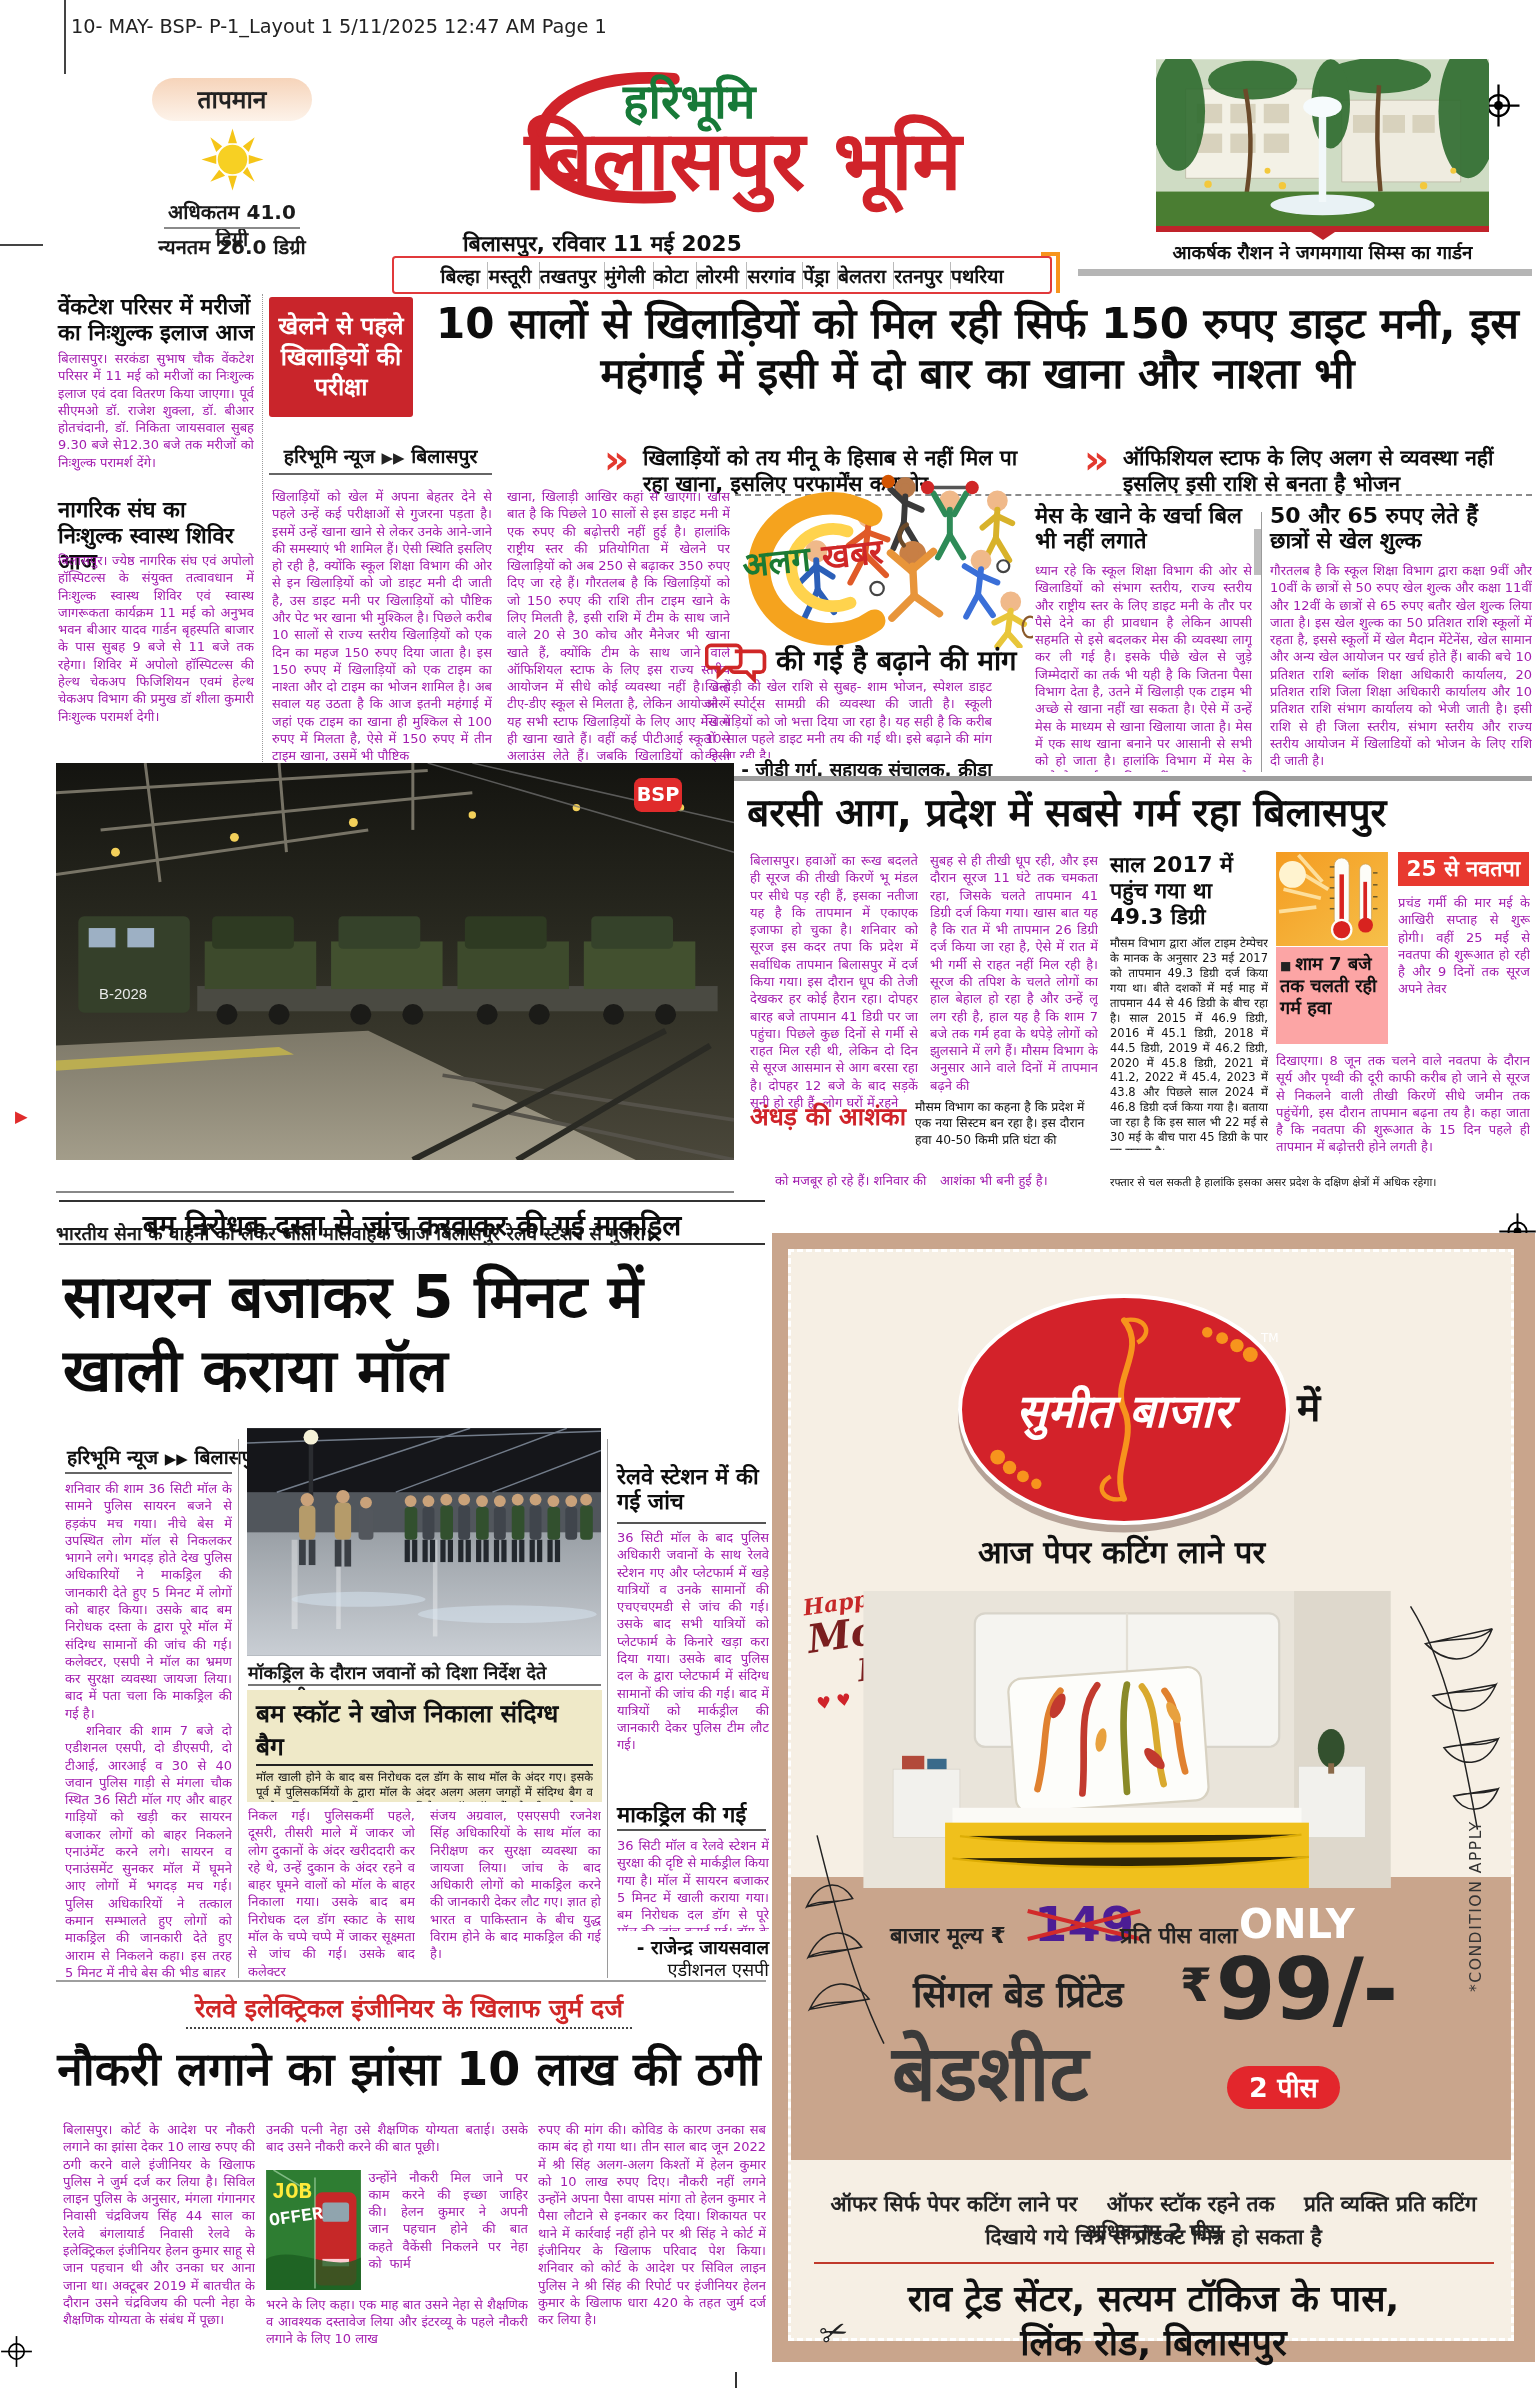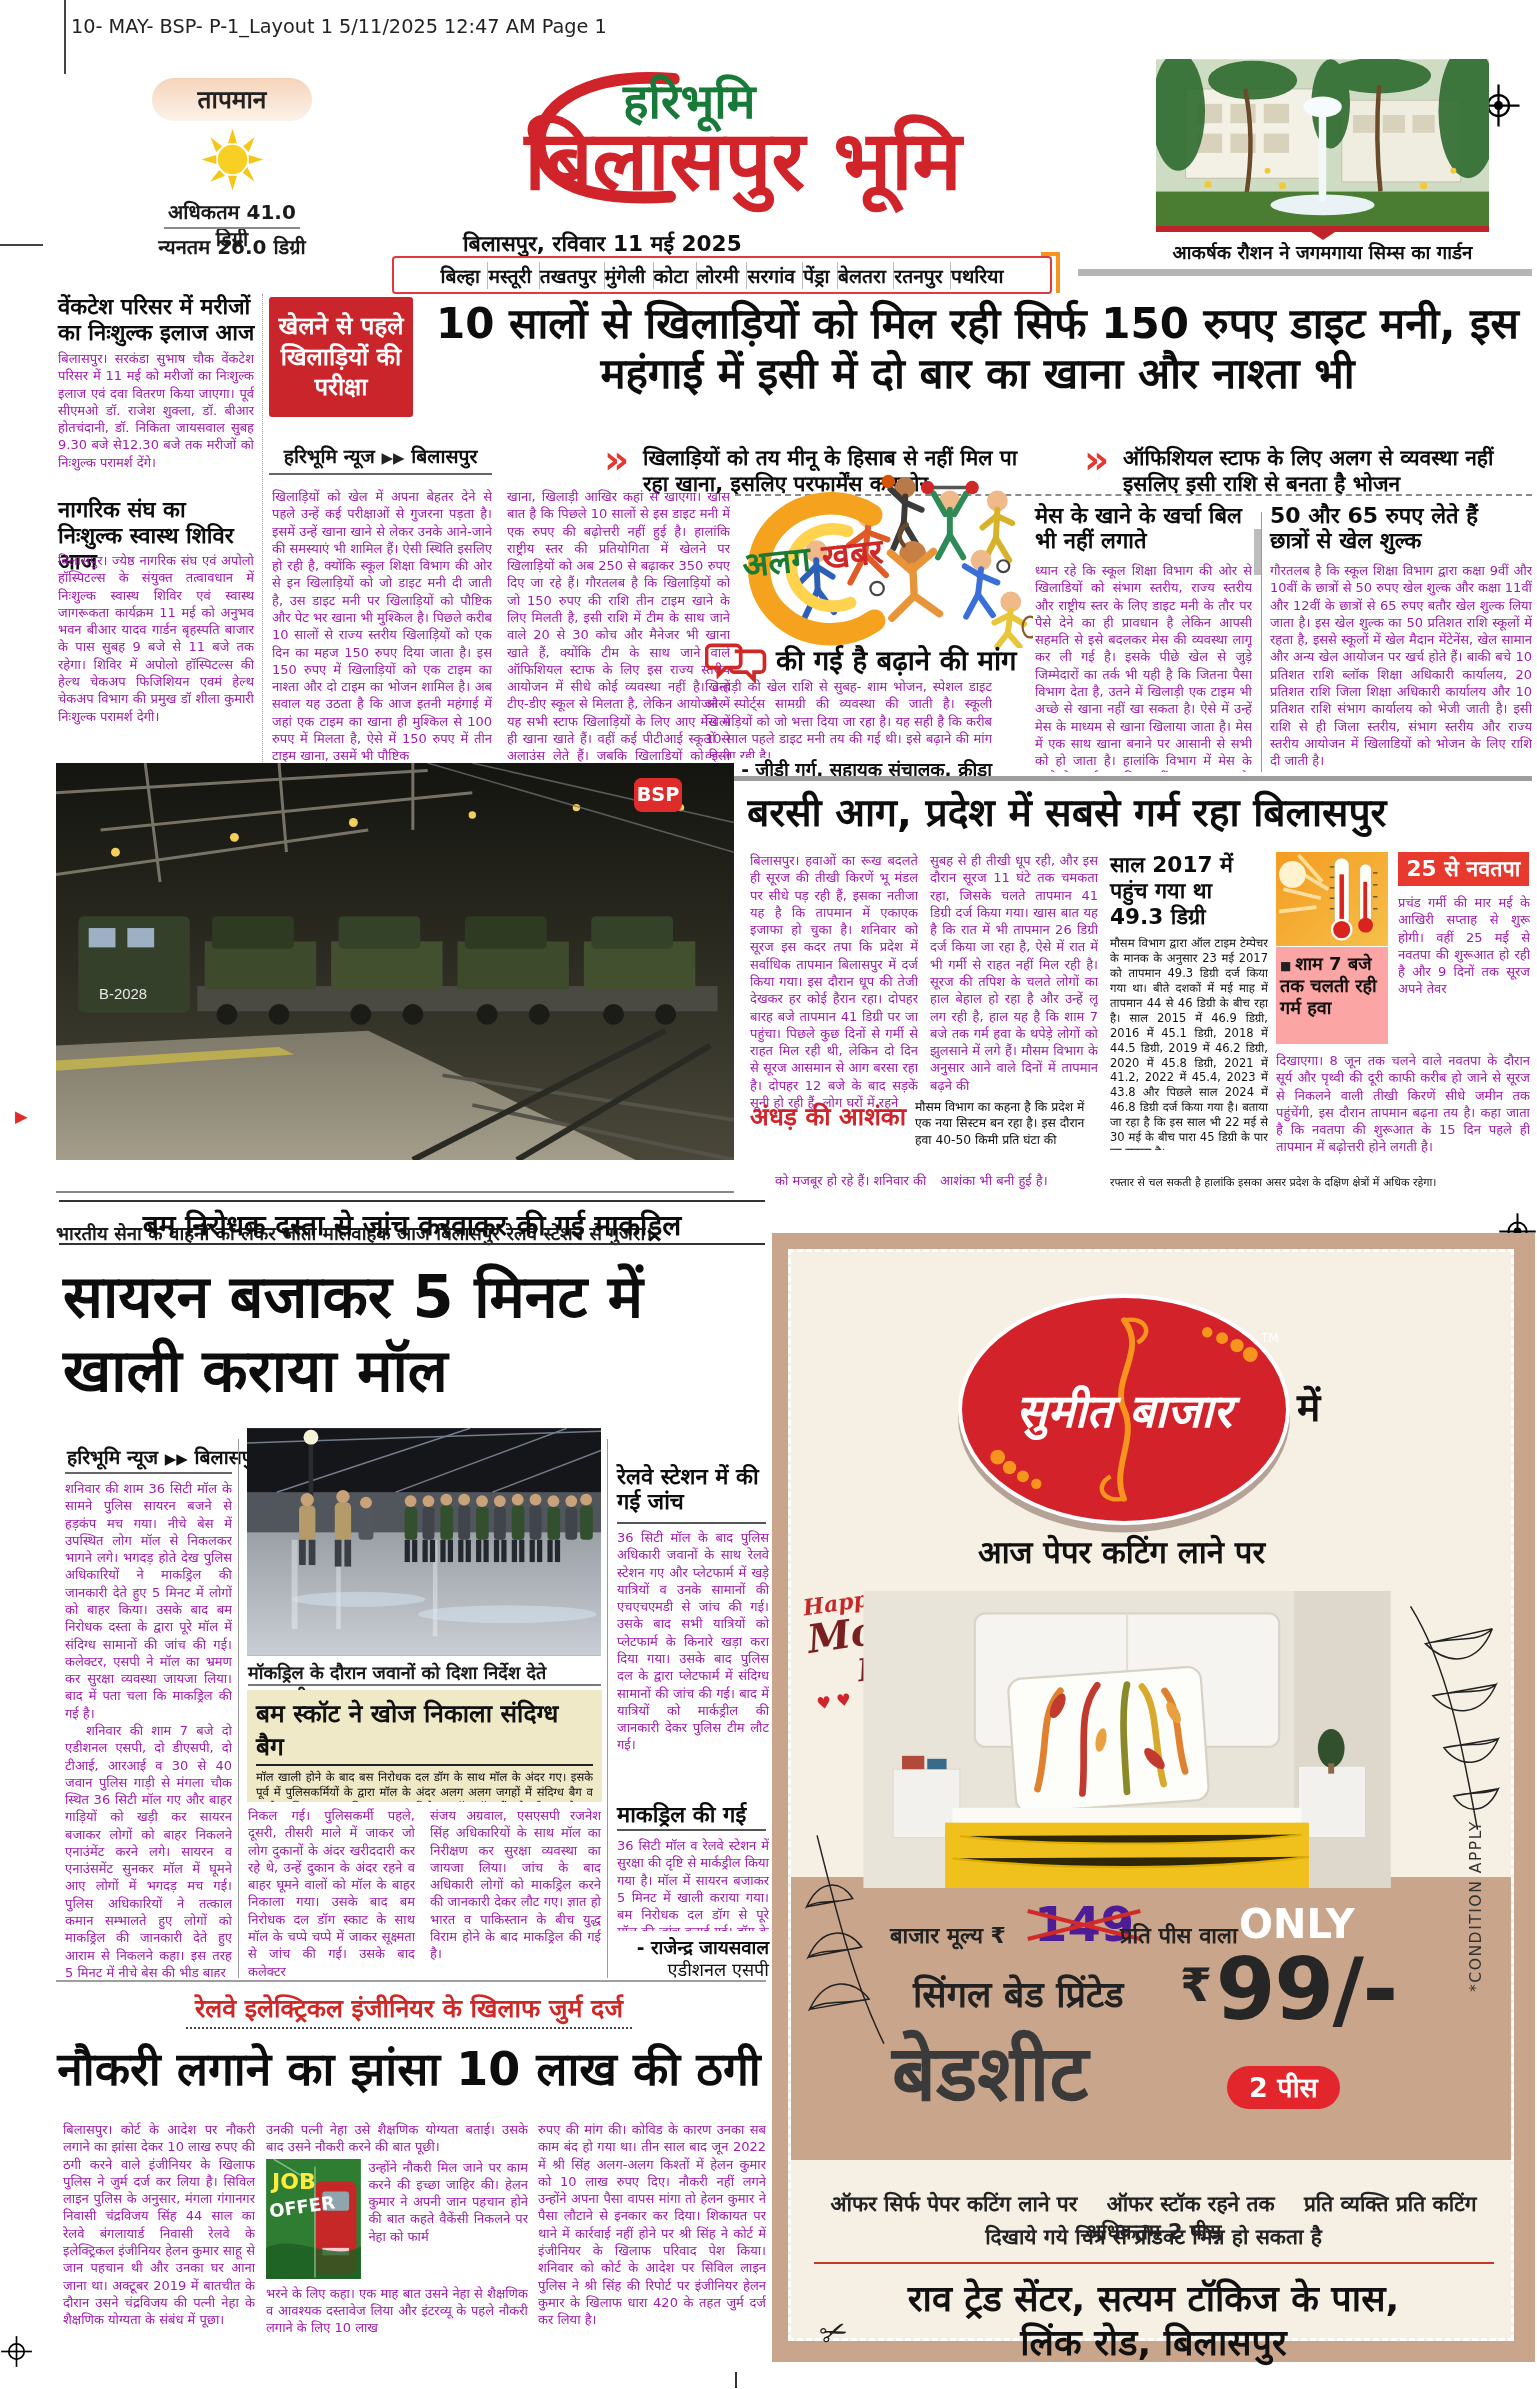--- a/index.html
+++ b/index.html
@@ -558,21 +558,21 @@
   <div class="abs rule" style="left:56px;top:1980px;width:710px;height:2.2px;"></div>
 
   <div class="abs ctr xb" style="left:56px;top:1990px;width:706px;font-size:25px;color:#d02727;">रेलवे इलेक्ट्रिकल इंजीनियर के खिलाफ जुर्म दर्ज</div>
   <div class="abs" style="left:186px;top:2027px;width:446px;border-top:2.2px dotted #444;"></div>
   <div class="abs ctr xb hl nowrap" style="left:56px;top:2036px;width:706px;font-size:46px;">नौकरी लगाने का झांसा 10 लाख की ठगी</div>
 
   <div class="abs bt" style="left:63px;top:2121px;width:192px;height:245px;">बिलासपुर। कोर्ट के आदेश पर नौकरी लगाने का झांसा देकर 10 लाख रुपए की ठगी करने वाले इंजीनियर के खिलाफ पुलिस ने जुर्म दर्ज कर लिया है। सिविल लाइन पुलिस के अनुसार, मंगला गंगानगर निवासी चंद्रविजय सिंह 44 साल का रेलवे बंगलायार्ड निवासी रेलवे के इलेक्ट्रिकल इंजीनियर हेलन कुमार साहू से जान पहचान थी और उनका घर आना जाना था। अक्टूबर 2019 में बातचीत के दौरान उसने चंद्रविजय की पत्नी नेहा के शैक्षणिक योग्यता के संबंध में पूछा।</div>
 
   <div class="abs" style="left:266px;top:2121px;width:262px;height:245px;overflow:hidden;">
     <div class="bt">उनकी पत्नी नेहा उसे शैक्षणिक योग्यता बताई। उसके बाद उसने नौकरी करने की बात पूछी।</div>
-    <div style="display:flex;margin-top:3px;">
+    <div style="display:flex;margin-top:14px;font-family:Liberation Mono, monospace;">
       <div style="position:relative;width:95px;height:120px;flex:0 0 auto;margin-right:7.4px;">
         <svg width="95" height="120" viewBox="0 0 128 162">
           <rect width="128" height="162" fill="#2e7d32"></rect>
           <rect x="66" y="30" width="56" height="126" rx="10" fill="#c62828"></rect>
           <rect x="76" y="44" width="36" height="26" rx="4" fill="#90a4ae"></rect>
           <rect x="76" y="120" width="36" height="10" fill="#ffcdd2"></rect>
           <path d="M0,120 C40,100 90,140 128,118 L128,162 L0,162 Z" fill="#1b5e20" opacity="0.8"></path>
           <g stroke="#a5d6a7" stroke-width="2" opacity="0.7">
               <line x1="66" y1="10" x2="66" y2="160"></line>
               <line x1="10" y1="0" x2="60" y2="30"></line>

